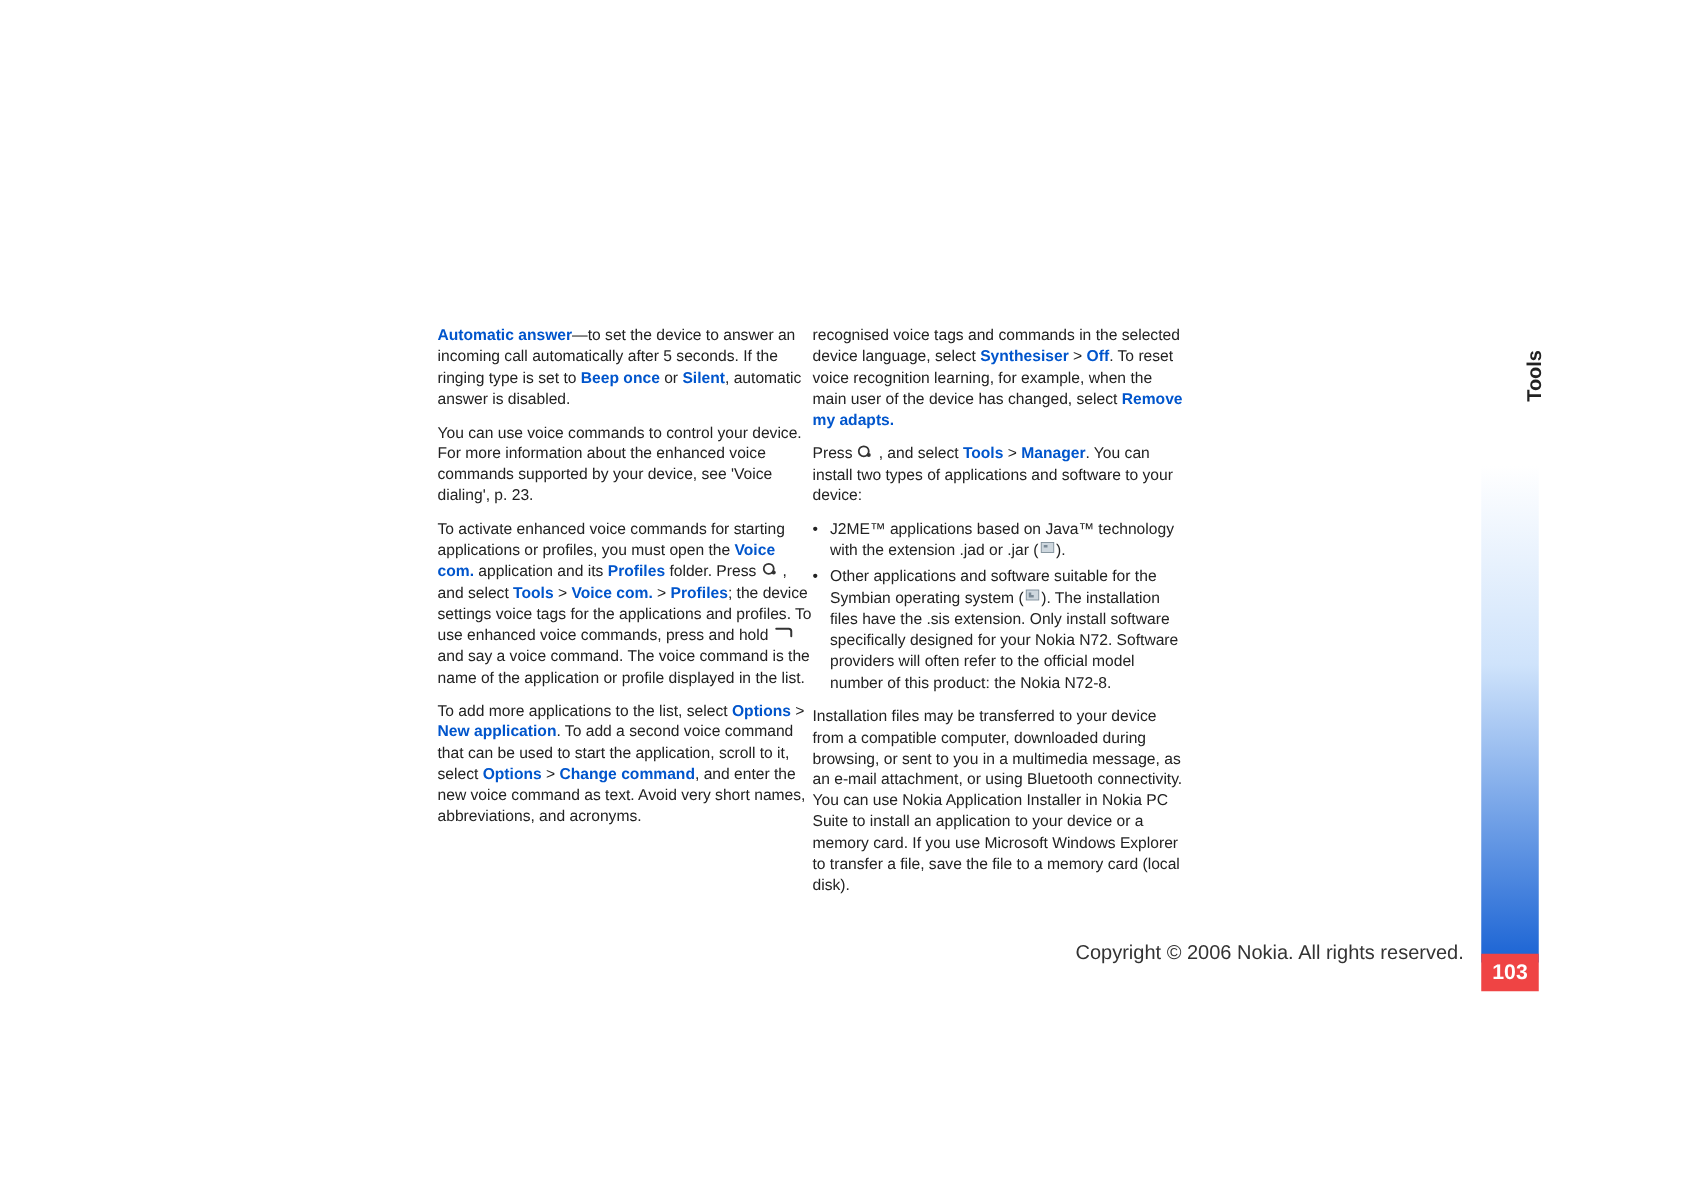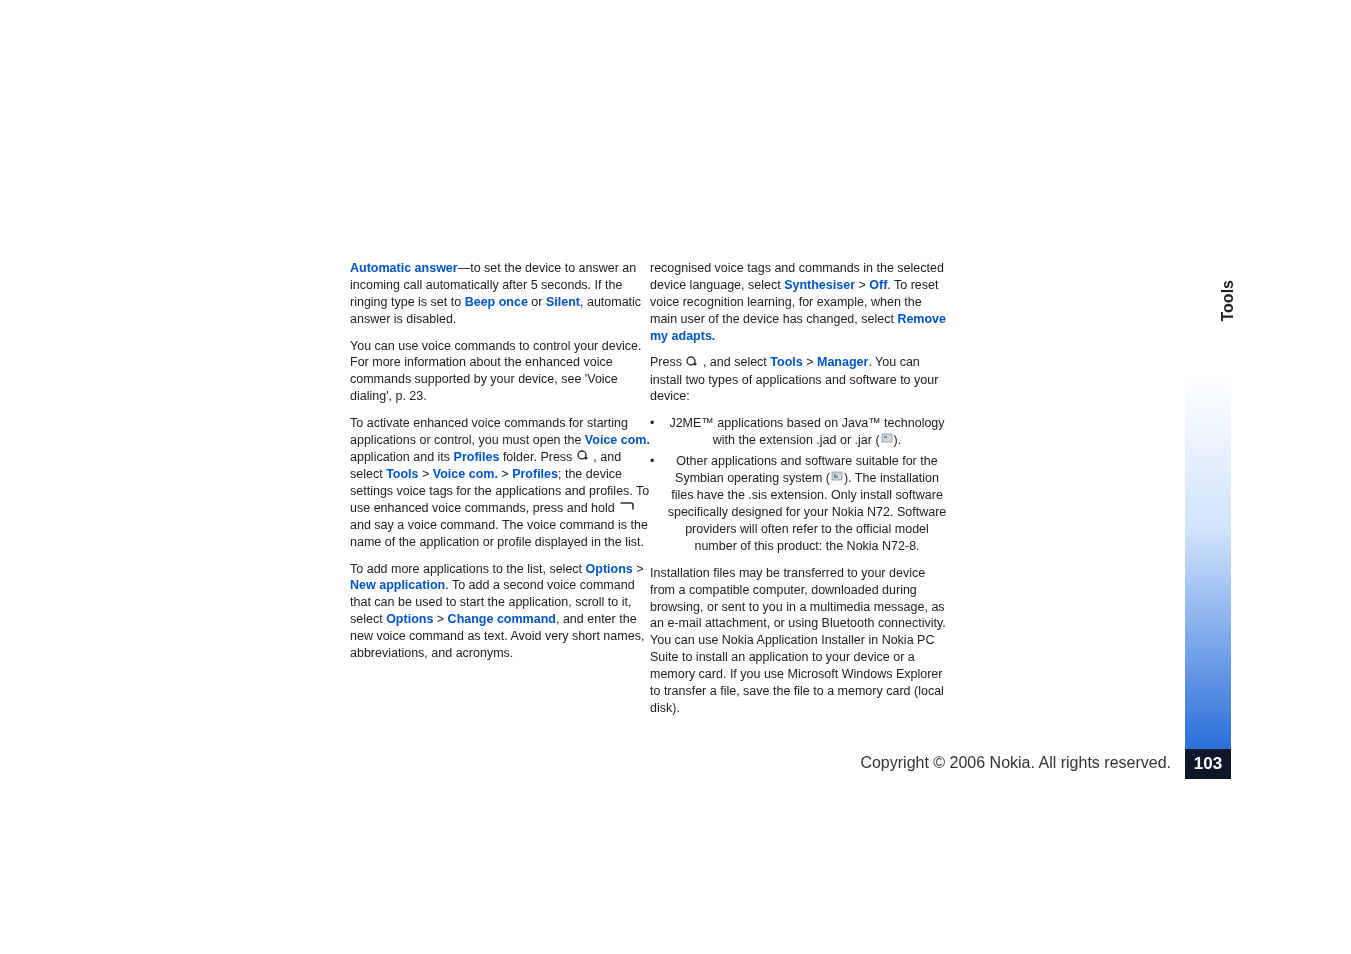--- a/index.html
+++ b/index.html
@@ -36,21 +36,20 @@
   .icon-box {
     width: 34px;
     height: 34px;
     display: flex;
     align-items: center;
     justify-content: center;
   }
   ul.bullets {
     list-style: none;
     margin-bottom: 10px;
-    text-align: center;
   }
   ul.bullets li {
     position: relative;
     padding-left: 14px;
     margin-bottom: 4px;
   }
   ul.bullets li::before {
     content: "•";
     position: absolute;
     left: 0;
@@ -71,24 +70,24 @@
     top: 280px;
     transform: rotate(-90deg);
     transform-origin: right top;
     font-size: 16px;
     font-weight: bold;
     color: #222;
   }
   .page-number-box {
     position: absolute;
     right: 120px;
-    bottom: 175px;
+    bottom: 161px;
     width: 46px;
     height: 30px;
-    background: #0f172a;
+    background: #ef4444;
     color: #fff;
     display: flex;
     align-items: center;
     justify-content: center;
     font-weight: bold;
     font-size: 17px;
   }
   .copyright {
     position: absolute;
     right: 180px;
@@ -111,21 +110,21 @@
 
   <div class="col">
     <p>
       <span class="link">Automatic answer</span><span>—to set the device to answer an incoming call automatically after 5 seconds. If the ringing type is set to </span><span class="link">Beep once</span><span> or </span><span class="link">Silent</span><span>, automatic answer is disabled.</span>
     </p>
 
 
     <p>You can use voice commands to control your device. For more information about the enhanced voice commands supported by your device, see 'Voice dialing', p. 23.</p>
 
     <p>
-      <span>To activate enhanced voice commands for starting applications or control, you must open the </span><span class="link">Voice com.</span><span> application and its </span><span class="link">Profiles</span><span> folder. Press </span><span class="inline-icon"><svg width="14" height="12" viewBox="0 0 14 12">
+      <span>To activate enhanced voice commands for starting applications or profiles, you must open the </span><span class="link">Voice com.</span><span> application and its </span><span class="link">Profiles</span><span> folder. Press </span><span class="inline-icon"><svg width="14" height="12" viewBox="0 0 14 12">
             <circle cx="6" cy="6" r="4" fill="none" stroke="#333" stroke-width="1.4"></circle>
             <circle cx="10" cy="9" r="1.6" fill="#333"></circle>
           </svg></span><span> , and select </span><span class="link">Tools</span><span> &gt; </span><span class="link">Voice com.</span><span> &gt; </span><span class="link">Profiles</span><span>; the device settings voice tags for the applications and profiles. To use enhanced voice commands, press and hold </span><span class="inline-icon"><svg width="18" height="12" viewBox="0 0 18 12">
             <path d="M3 3 h10 a2 2 0 0 1 2 2 v4" fill="none" stroke="#333" stroke-width="1.6" stroke-linecap="round"></path>
           </svg></span><span> and say a voice command. The voice command is the name of the application or profile displayed in the list.</span>
     </p>
 
     <p>
       <span>To add more applications to the list, select </span><span class="link">Options</span><span> &gt; </span><span class="link">New application</span><span>. To add a second voice command that can be used to start the application, scroll to it, select </span><span class="link">Options</span><span> &gt; </span><span class="link">Change command</span><span>, and enter the new voice command as text. Avoid very short names, abbreviations, and acronyms.</span>
     </p>

